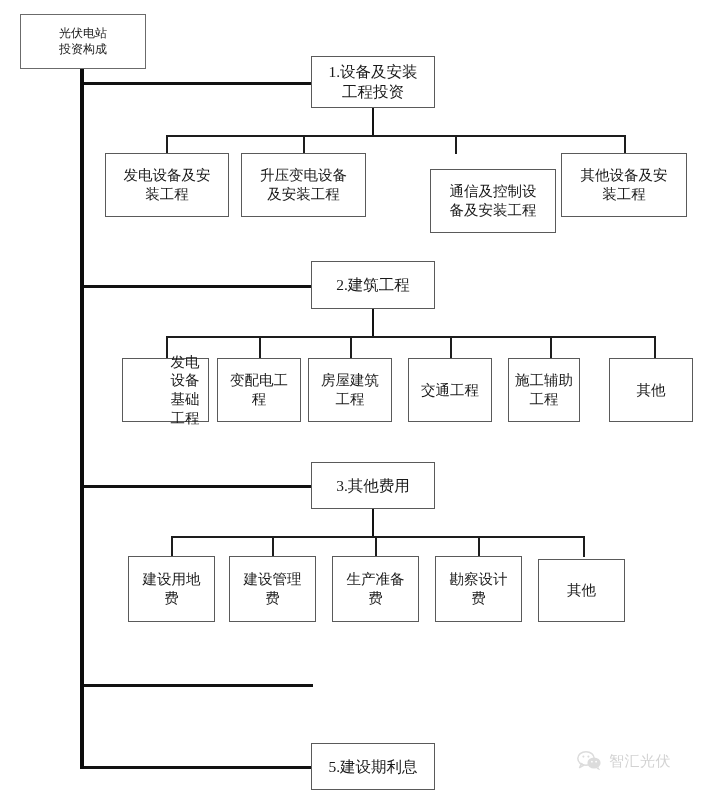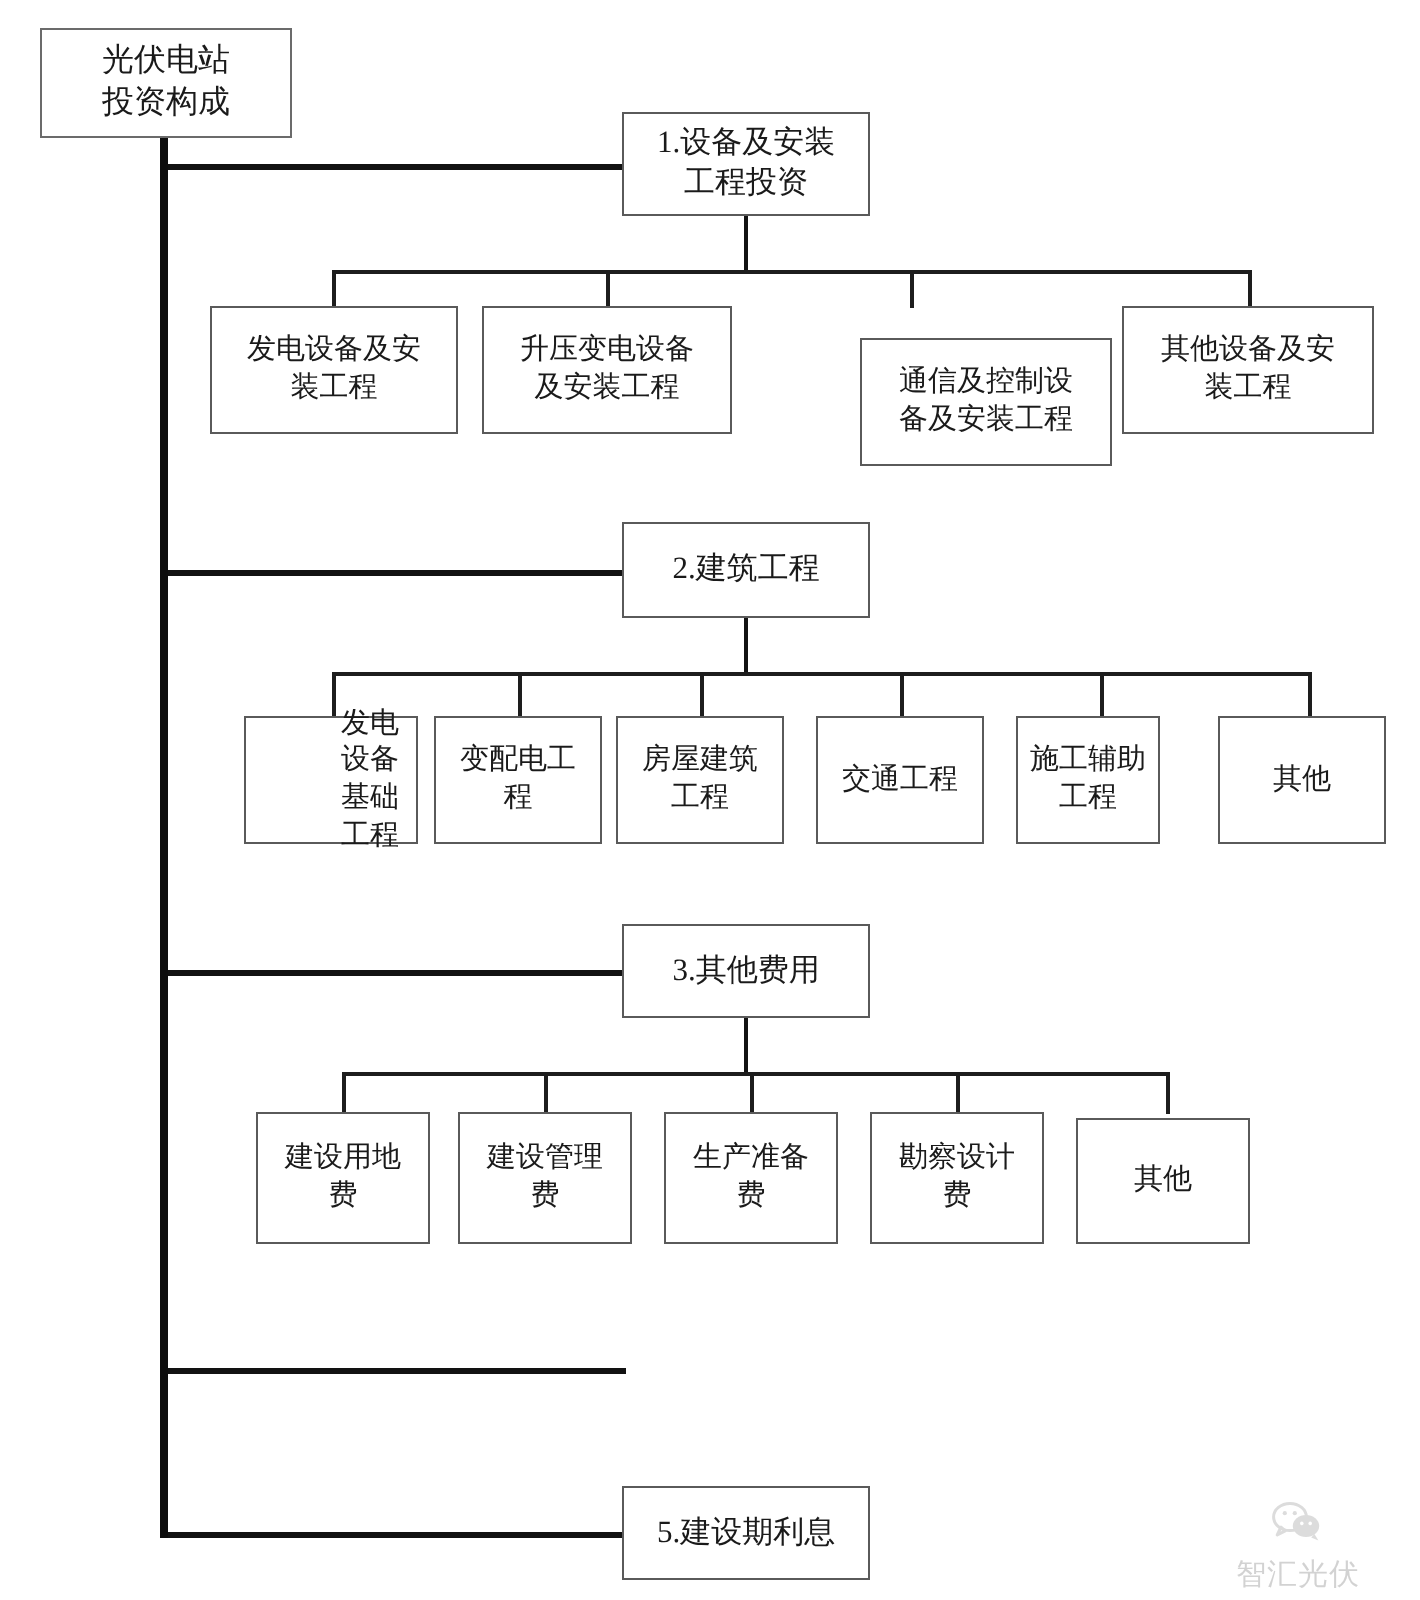--- a/index.html
+++ b/index.html
@@ -23,21 +23,21 @@
     display: flex;
     align-items: center;
     justify-content: center;
     text-align: center;
     color: #1a1a1a;
     line-height: 1.28;
     z-index: 5;
     padding: 1px 3px;
   }
   .node.root {
-    font-size: 16px;
+    font-size: 12px;
     border-color: #6b6b6b;
   }
   .node.lvl1 {
     font-size: 15.5px;
   }
   .node.leaf {
     font-size: 14.5px;
   }
   .node .txt {
     display: block;
@@ -66,28 +66,27 @@
     width: 1.8px;
     background: #1d1d1d;
   }
   .stem {
     width: 2.2px;
     background: #121212;
   }
   
   #watermark {
     position: absolute;
-    left: 618px;
+    left: 577px;
     top: 750px;
     display: flex;
     align-items: center;
     gap: 6px;
     z-index: 6;
     opacity: 0.72;
-    flex-direction: column;
   }
   #watermark .wm-text {
     font-family: "Liberation Sans", "DejaVu Sans", sans-serif;
     font-size: 15px;
     color: #c2c2c2;
     letter-spacing: 0.5px;
   }
   #watermark svg { display: block; }
 </style>
 </head>

